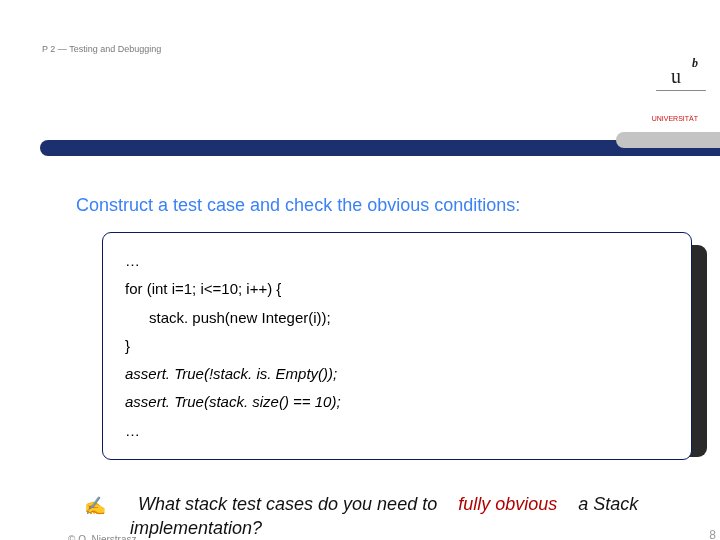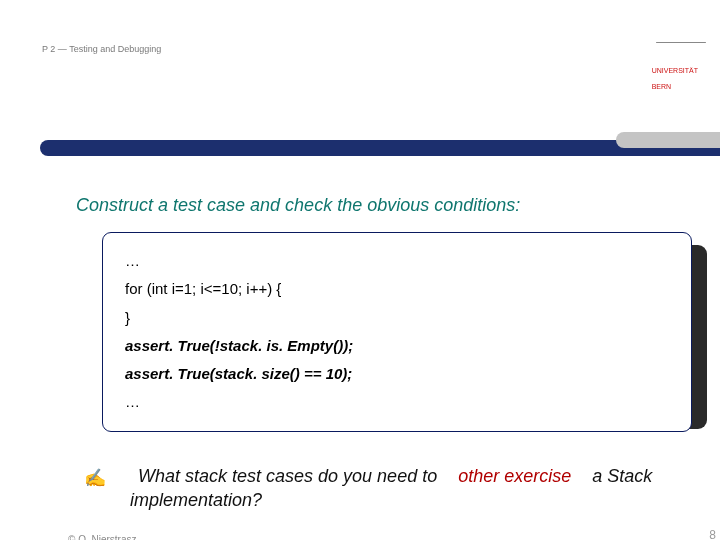--- a/index.html
+++ b/index.html
@@ -8,74 +8,79 @@
   .header-tag { position: absolute; top: 12px; left: 10px; font-size: 9px; color: #7a7a7a; }
   .title { position: absolute; top: 50px; left: 36px; font-size: 26px; font-weight: bold; color: #222; }
   .hr-region { position: absolute; top: 100px; left: 0; width: 720px; }
   .hr-fat { height: 16px; background: #1c2f6e; width: 720px; }
   .logo-area { position: absolute; top: 0; right: 0; width: 120px; height: 120px; }
   .logo-area .logo-box { position: absolute; top: 8px; right: 14px; text-align: right; }
   .logo-b { font-family: Georgia, 'Times New Roman', serif; font-size: 20px; color: #222; }
   .logo-sub { color: #c11; font-size: 7px; line-height: 1.1; margin-top: 24px; text-align: left; padding-left: 6px; }
   .gray-band { position: absolute; top: 100px; right: 0; width: 120px; height: 16px; background: #c4c4c4; }
   .body { position: absolute; top: 155px; left: 36px; width: 650px; }
-  .lead { font-style: italic; font-size: 18px; color: #0f766e; margin-bottom: 16px; }
+  .lead { font-size: 18px; color: #3b82f6; margin-bottom: 16px; }
   .code-outer { position: relative; margin-left: 26px; margin-bottom: 24px; }
   .code-shadow { position: absolute; top: 5px; left: 5px; right: -5px; bottom: -5px; background: #2a2a2a; }
   .code-box { position: relative; background: #fff; border: 1.5px solid #0a1a5e; padding: 10px 14px 10px 14px; width: 590px; }
   .code-box p { font-family: Arial, sans-serif; font-size: 15px; line-height: 1.35; color: #000; }
   .code-box .indent { padding-left: 24px; }
-  .code-box .bi { font-weight: bold; font-style: italic; }
+  .code-box .bi { font-weight: normal; font-style: italic; }
   .question-row { display: flex; align-items: flex-start; gap: 10px; font-style: italic; font-size: 18px; color: #111; line-height: 1.35; }
   .question-row .hand { flex: 0 0 auto; width: 20px; text-align: center; font-style: normal; color: #333; padding-top: 2px; }
   .question-text span.red { color: #b00000; }
   .footer-left { position: absolute; bottom: 11px; left: 36px; font-size: 10px; color: #8a8a8a; }
   .footer-right { position: absolute; bottom: 14px; right: 20px; font-size: 12px; color: #9a9a9a; }
 </style>
 </head>
 <body>
 
 <div class="slide">
 
   <div class="header-tag">P 2 — Testing and Debugging</div>
 
 
   <div class="hr-region">
     <div class="hr-fat"></div>
   </div>
 
   <div class="logo-area">
     <div class="logo-box">
+      <div class="logo-b">
+        <span>u</span>
+        <span style="font-style:italic; font-weight:bold; font-size:12px; vertical-align:16px; margin-left:-2px;">b</span>
+      </div>
       <div style="height:1px;background:#888;width:50px;margin-left:auto;margin-top:-6px;"></div>
       <div class="logo-sub">
         <div>UNIVERSITÄT</div>
         <div>BERN</div>
       </div>
     </div>
   </div>
   <div class="gray-band"></div>
 
   <div class="body">
     <p class="lead">Construct a test case and check the obvious conditions:</p>
 
     <div class="code-outer">
       <div class="code-shadow"></div>
       <div class="code-box">
         <p>…</p>
         <p>for (int i=1; i&lt;=10; i++) {</p>
+        <p class="indent">stack. push(new Integer(i));</p>
         <p>}</p>
         <p class="bi">assert. True(!stack. is. Empty());</p>
         <p class="bi">assert. True(stack. size() == 10);</p>
         <p>…</p>
       </div>
     </div>
 
     <div class="question-row">
       <div class="hand">✍</div>
       <div class="question-text">
-        <span>What stack test cases do you need to </span><span class="red">other exercise</span><span> a Stack implementation?</span>
+        <span>What stack test cases do you need to </span><span class="red">fully obvious</span><span> a Stack implementation?</span>
       </div>
     </div>
   </div>
 
   <div class="footer-left">© O. Nierstrasz</div>
   <div class="footer-right">8</div>
 </div>
 
 </body></html>

